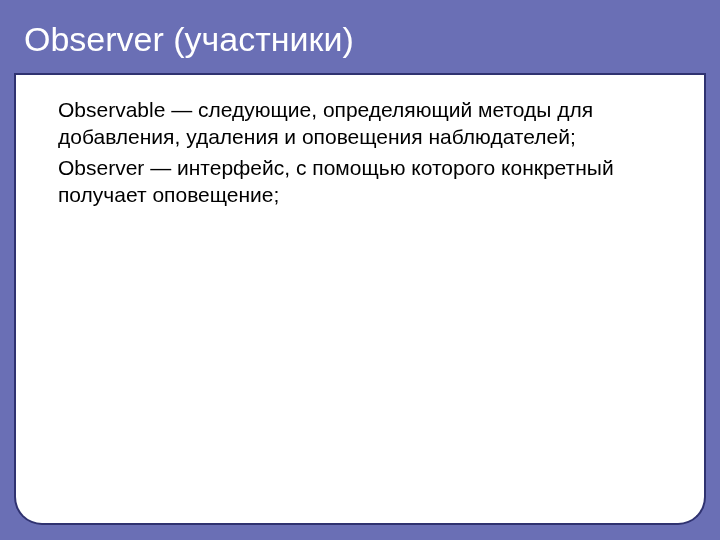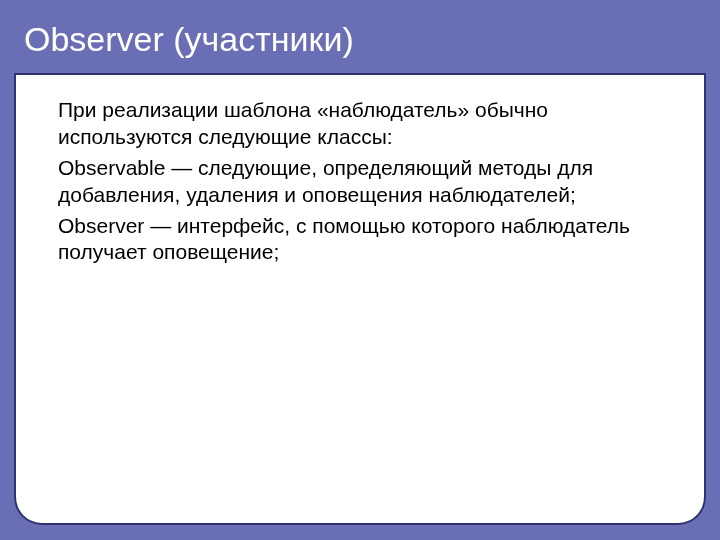--- a/index.html
+++ b/index.html
@@ -43,20 +43,19 @@
     .term {
       font-weight: normal;
     }
   </style>
 </head>
 <body>
 
 <h1 class="slide-title">Observer (участники)</h1>
 <div class="divider"></div>
 <div class="content-panel">
-  <p>При реализации шаблона «наблюдатель» обычно используются следующие классы:</p>
   <p>
     <span class="term">Observable</span><span> — следующие, определяющий методы для добавления, удаления и оповещения наблюдателей;</span>
   </p>
   <p>
-    <span class="term">Observer</span><span> — интерфейс, с помощью которого наблюдатель получает оповещение;</span>
+    <span class="term">Observer</span><span> — интерфейс, с помощью которого конкретный получает оповещение;</span>
   </p>
 </div>
 
 </body></html>

